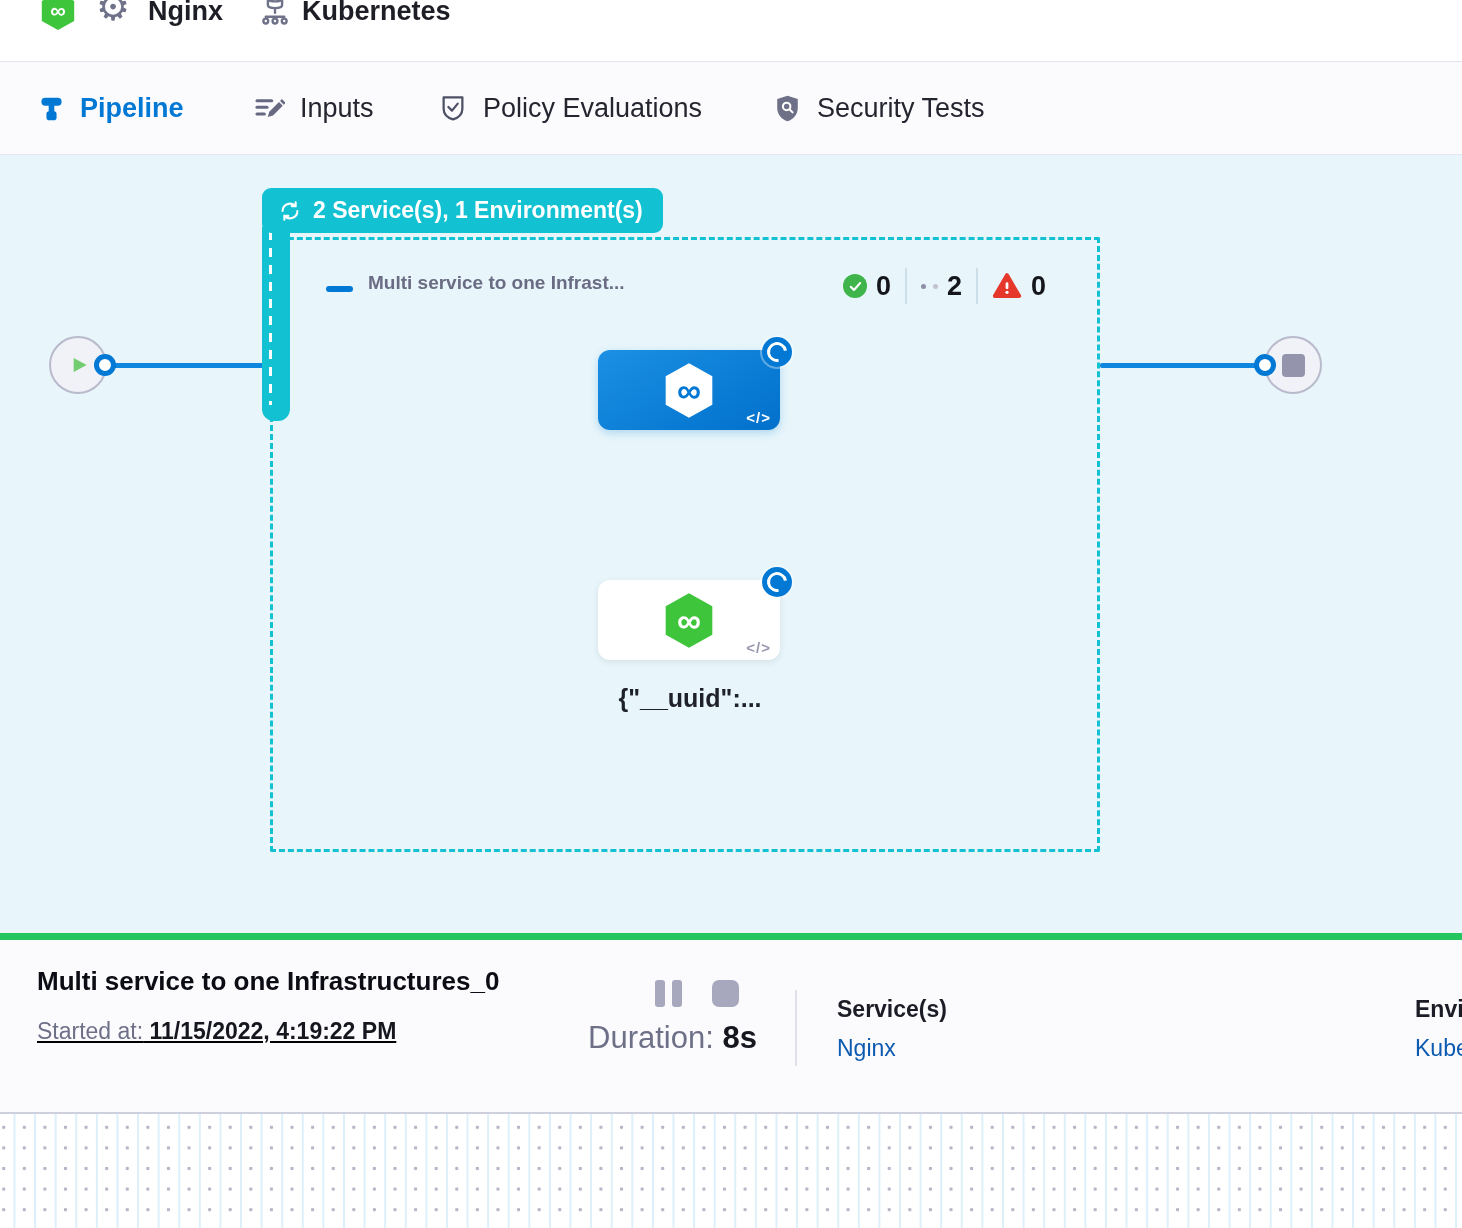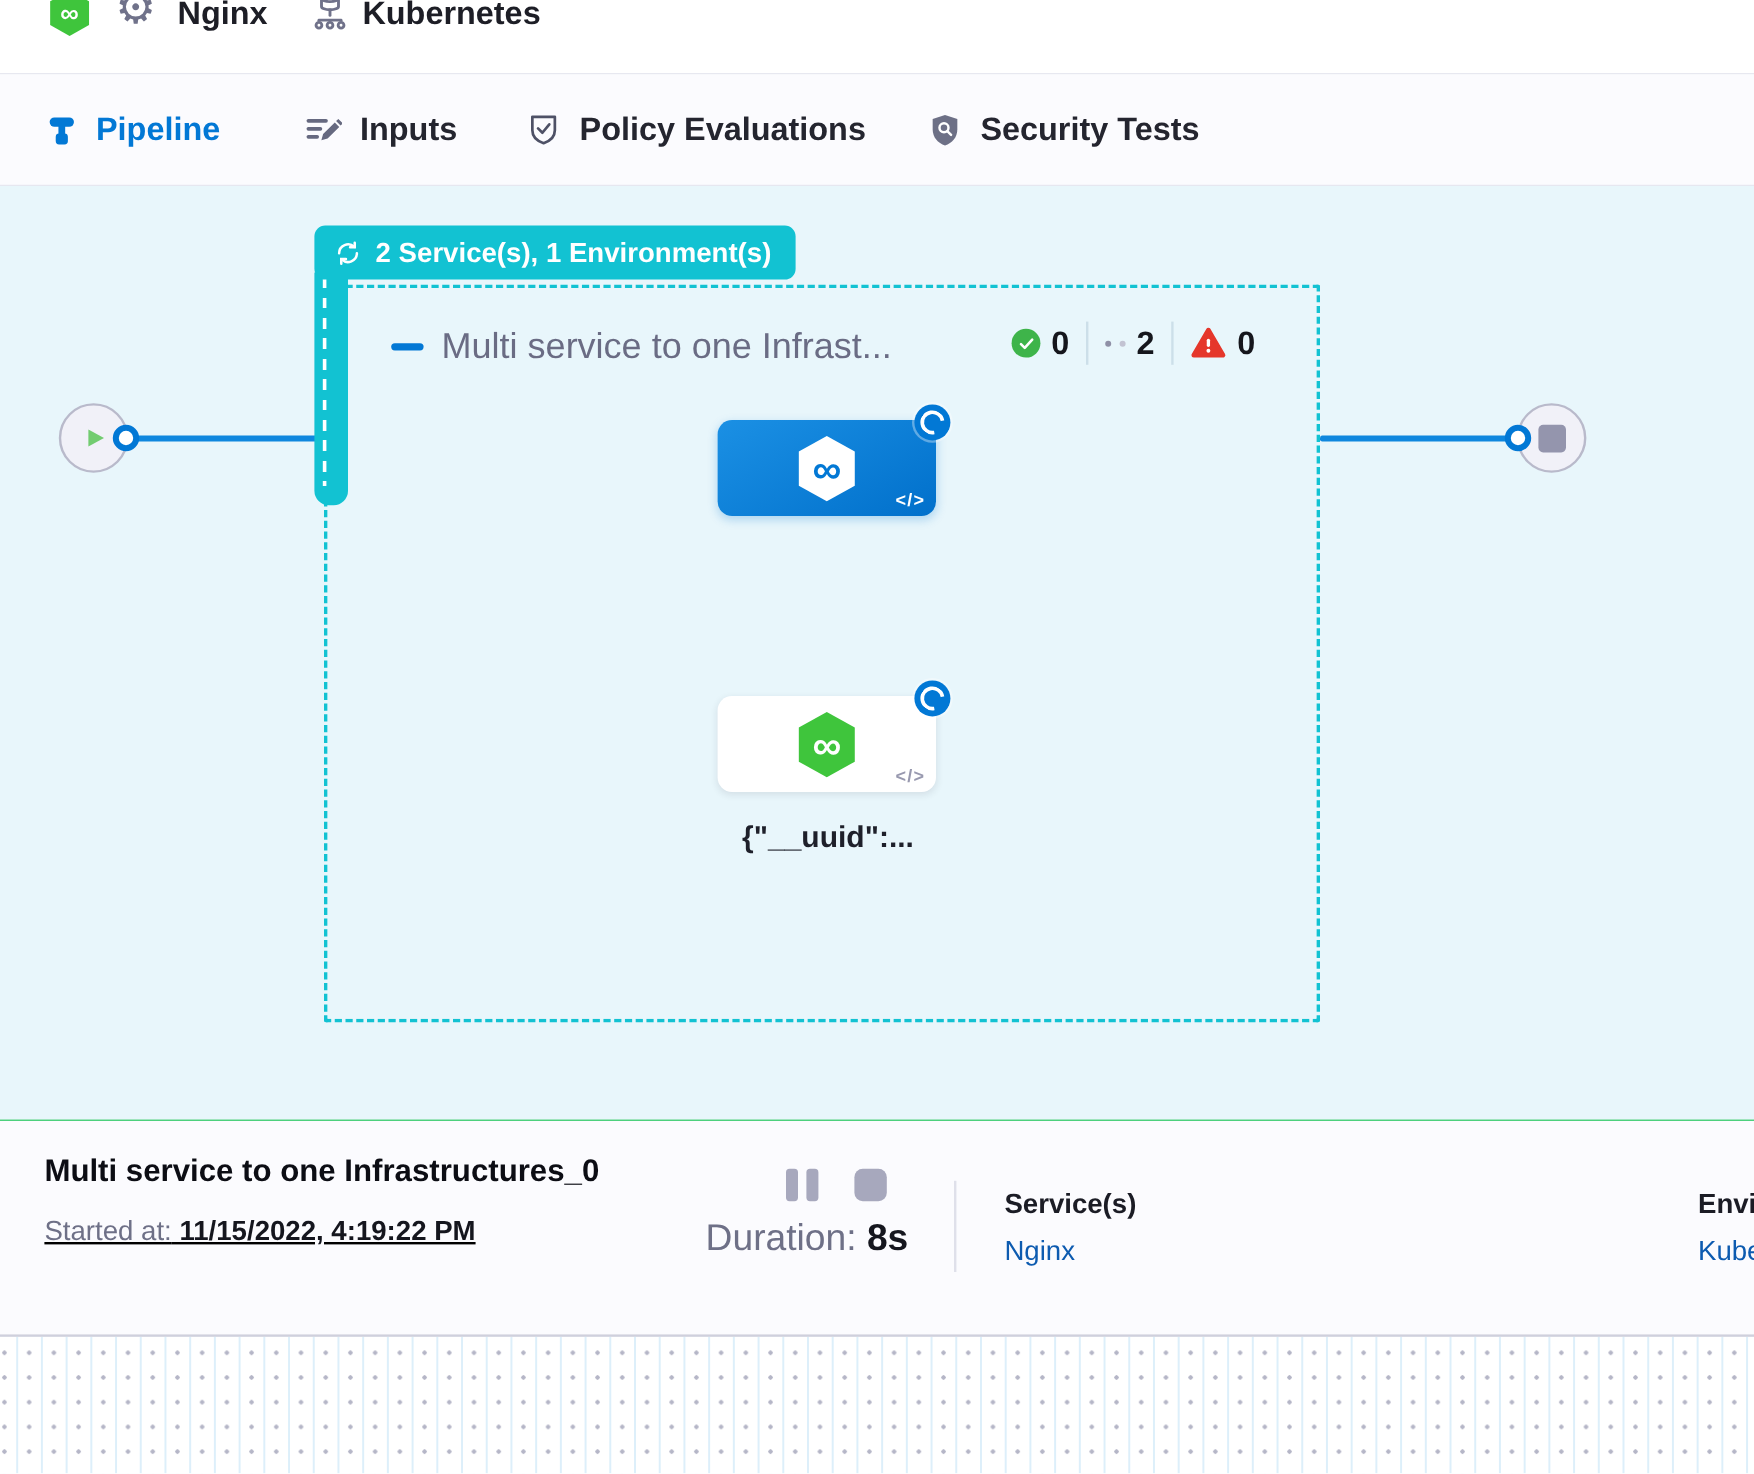--- a/index.html
+++ b/index.html
@@ -12,21 +12,21 @@
   #header { top:0; left:0; width:1462px; height:62px; background:#fff; border-bottom:1px solid #e2e3ed; overflow:hidden; }
   #hdr-logo   { left:40px;  top:-9px; }
   #hdr-gear   { left:96px;  top:-13px; font-size:38px; color:#70728a; line-height:40px;}
   #hdr-nginx  { left:148px; top:-6px; font-size:27px; font-weight:600; color:#1d1e26; line-height:34px;}
   #hdr-k8icon { left:258px; top:-8px; }
   #hdr-kube   { left:302px; top:-6px; font-size:27px; font-weight:600; color:#1d1e26; line-height:34px;}
 
   
   #tabbar { top:62px; left:0; width:1462px; height:93px; background:#fbfbfe; border-bottom:1px solid #e6e7f0; }
   .tab { position:absolute; top:0; height:92px; display:flex; align-items:center; gap:15px; cursor:pointer; }
-  .tab .tlabel { font-size:27px; font-weight:700; color:#24252f; white-space:nowrap; }
+  .tab .tlabel { font-size:27px; font-weight:400; color:#24252f; white-space:nowrap; }
   #tab-pipeline { left:38px; }
   #tab-pipeline .tlabel { color:#0278d5; font-weight:700; }
   #tab-inputs   { left:253px; }
   #tab-policy   { left:438px; }
   #tab-security { left:773px;text-align:right; }
   #tab-underline { left:38px; top:147px; width:185px; height:7px; background:#0278d5; border-radius:5px 5px 0 0; }
 
   
   #canvas { top:155px; left:0; width:1462px; height:778px; background:#e8f6fb; overflow:hidden; }
 
@@ -35,21 +35,21 @@
   #stage-badge span { color:#fff; font-size:23px; font-weight:600; white-space:nowrap; }
 
   #teal-bar { left:262px; top:72px; width:28px; height:194px; background:#12c2d2;
               border-radius:0 0 12px 12px; z-index:3; }
   #teal-bar::after { content:''; position:absolute; left:7px; top:4px; bottom:16px; width:3px;
               background:repeating-linear-gradient(180deg,#fff 0 9px,transparent 9px 17px); }
 
   #stage-box { left:270px; top:82px; width:830px; height:615px; border:3px dashed #12c2d2; border-radius:2px; }
 
   #minus-icon { left:326px; top:131px; width:27px; height:6px; background:#0278d5; border-radius:3px; }
-  #stage-name { left:368px; top:117px; font-size:30px; font-weight:400; color:#6a6c84; white-space:nowrap; }
+  #stage-name { left:368px; top:117px; font-size:19px; font-weight:700; color:#6a6c84; white-space:nowrap; }
 
   #counts { left:843px; top:113px; display:flex; align-items:center; height:36px; }
   .cnt-num { font-size:27px; font-weight:600; color:#15161c; margin-left:9px; }
   .cnt-div { width:2px; height:36px; background:#ccdfe9; margin:0 14px; }
   .ok-badge { width:24px; height:24px; border-radius:50%; background:#3eb44a; display:flex; align-items:center; justify-content:center; }
   .run-dots { display:flex; gap:7px; align-items:center; }
   .run-dots i { width:5px; height:5px; border-radius:50%; background:#8f90a6; display:block; }
   .run-dots i:last-child { background:#c2c3d2; }
 
   .node-card { width:182px; height:80px; border-radius:12px; display:flex; align-items:center; justify-content:center; }
@@ -81,21 +81,21 @@
   .conn-dot { width:22px; height:22px; border-radius:50%; background:#fff; border:5px solid #0278d5; z-index:2; }
   #start-dot { left:94px;  top:199px; }
   #end-dot   { left:1254px; top:199px; }
 
   .flow-line { height:5px; background:#0f87de; border-radius:2px; top:208px; }
   #line-left  { left:105px;  width:160px; }
   #line-right { left:1100px; width:160px; }
 
   
   #footer { top:933px; left:0; width:1462px; height:227px; background:#fbfbfe;
-            border-top:1px solid #22c55e; overflow:hidden; }
+            border-top:7px solid #22c55e; overflow:hidden; }
   #run-title { left:37px; top:26px; font-size:26px; font-weight:700; color:#0c0d14; white-space:nowrap; }
   #started  { left:37px; top:78px; font-size:23px; white-space:nowrap;text-decoration:underline; }
   .lbl-gray { color:#6e7087; }
   .val-dark { color:#15161e; font-weight:600; }
   #pause-btn { left:655px; top:40px; display:flex; gap:7px; cursor:pointer; }
   #pause-btn i { width:10px; height:27px; background:#a7a8bd; border-radius:3px; display:block; }
   #stop-btn { left:712px; top:40px; width:27px; height:27px; background:#a7a8bd; border-radius:7px; cursor:pointer; }
   #duration { left:588px; top:80px; font-size:31px; white-space:nowrap; }
   #ftr-div  { left:795px; top:50px; width:2px; height:76px; background:#dfe0ea; }
   .ftr-block .blabel { font-size:23px; font-weight:600; color:#1b1c25; }

